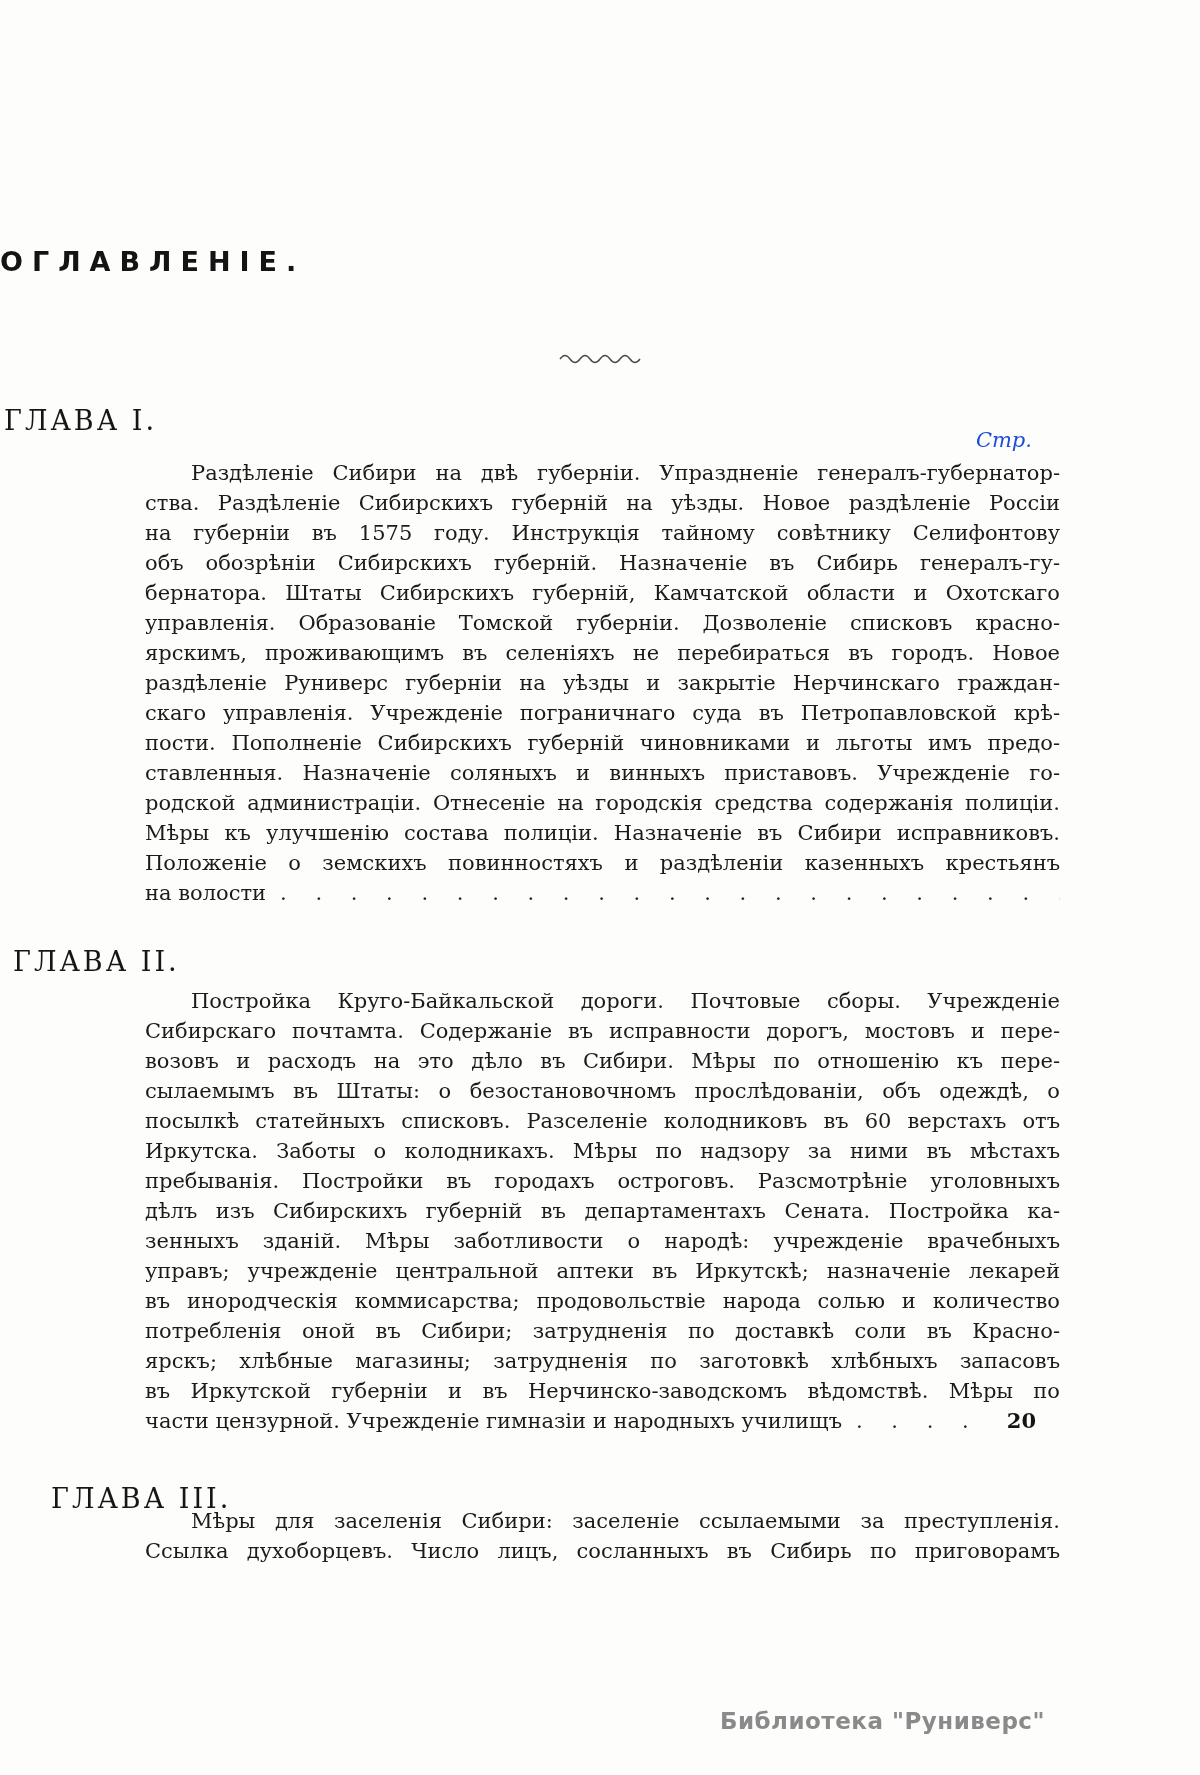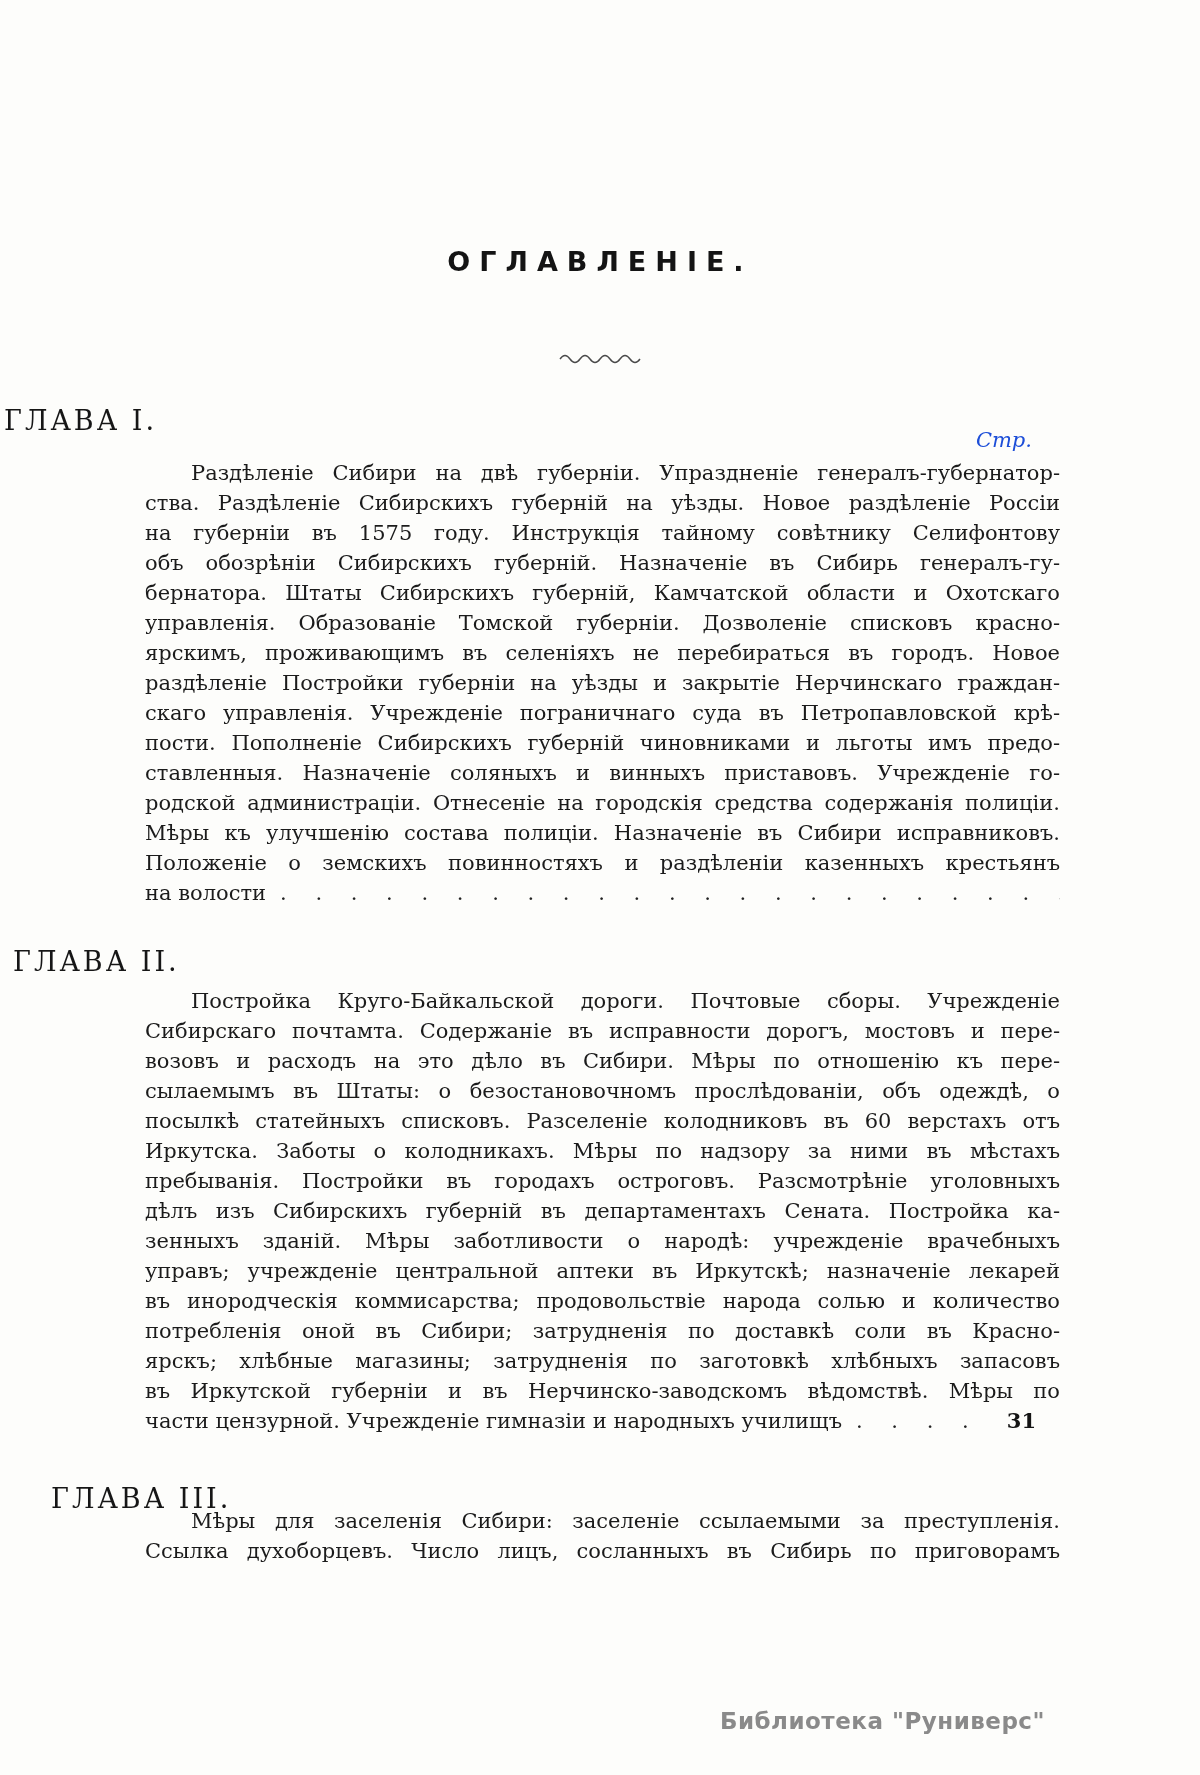--- a/index.html
+++ b/index.html
@@ -10,21 +10,21 @@
   }
   .page {
     position: relative;
     width: 1200px; height: 1775px;
     background: #fdfdfb;
     color: #1b1b1b;
     overflow: hidden;
   }
   .title {
     position: absolute; top: 246px; left: 0; width: 100%;
-    margin: 0; text-align: center;
+    margin: 0; text-align: left;
     font-family: "DejaVu Sans", sans-serif;
     font-weight: bold; font-size: 27px; letter-spacing: 9px;
     color: #141414;
   }
   .ornament {
     position: absolute; top: 352px; left: 0; width: 100%;
     text-align: center; line-height: 0;
   }
   .chapter-heading {
     position: absolute; left: 0; width: 100%;
@@ -90,21 +90,21 @@
   <div class="str-label">Стр.</div>
 
   <div class="para p1">
     <div class="toc-line indent">Раздѣленіе Сибири на двѣ губерніи. Упраздненіе генералъ-губернатор-</div>
     <div class="toc-line">ства. Раздѣленіе Сибирскихъ губерній на уѣзды. Новое раздѣленіе Россіи</div>
     <div class="toc-line">на губерніи въ 1575 году. Инструкція тайному совѣтнику Селифонтову</div>
     <div class="toc-line">объ обозрѣніи Сибирскихъ губерній. Назначеніе въ Сибирь генералъ-гу-</div>
     <div class="toc-line">бернатора. Штаты Сибирскихъ губерній, Камчатской области и Охотскаго</div>
     <div class="toc-line">управленія. Образованіе Томской губерніи. Дозволеніе списковъ красно-</div>
     <div class="toc-line">ярскимъ, проживающимъ въ селеніяхъ не перебираться въ городъ. Новое</div>
-    <div class="toc-line">раздѣленіе Постройки губерніи на уѣзды и закрытіе Нерчинскаго граждан-</div>
+    <div class="toc-line">раздѣленіе Руниверс губерніи на уѣзды и закрытіе Нерчинскаго граждан-</div>
     <div class="toc-line">скаго управленія. Учрежденіе пограничнаго суда въ Петропавловской крѣ-</div>
     <div class="toc-line">пости. Пополненіе Сибирскихъ губерній чиновниками и льготы имъ предо-</div>
     <div class="toc-line">ставленныя. Назначеніе соляныхъ и винныхъ приставовъ. Учрежденіе го-</div>
     <div class="toc-line">родской администраціи. Отнесеніе на городскія средства содержанія полиціи.</div>
     <div class="toc-line">Мѣры къ улучшенію состава полиціи. Назначеніе въ Сибири исправниковъ.</div>
     <div class="toc-line">Положеніе о земскихъ повинностяхъ и раздѣленіи казенныхъ крестьянъ</div>
     <div class="toc-line lastline">
       <span class="lead-text">на волости</span>
       <span class="dots">. . . . . . . . . . . . . . . . . . . . . . . . . . . .</span>
     </div>
@@ -123,21 +123,21 @@
     <div class="toc-line">дѣлъ изъ Сибирскихъ губерній въ департаментахъ Сената. Постройка ка-</div>
     <div class="toc-line">зенныхъ зданій. Мѣры заботливости о народѣ: учрежденіе врачебныхъ</div>
     <div class="toc-line">управъ; учрежденіе центральной аптеки въ Иркутскѣ; назначеніе лекарей</div>
     <div class="toc-line">въ инородческія коммисарства; продовольствіе народа солью и количество</div>
     <div class="toc-line">потребленія оной въ Сибири; затрудненія по доставкѣ соли въ Красно-</div>
     <div class="toc-line">ярскъ; хлѣбные магазины; затрудненія по заготовкѣ хлѣбныхъ запасовъ</div>
     <div class="toc-line">въ Иркутской губерніи и въ Нерчинско-заводскомъ вѣдомствѣ. Мѣры по</div>
     <div class="toc-line lastline">
       <span class="lead-text">части цензурной. Учрежденіе гимназіи и народныхъ училищъ</span>
       <span class="dots">. . . . . .</span>
-      <span class="pagenum">31</span>
+      <span class="pagenum">20</span>
     </div>
   </div>
 
   <h2 class="chapter-heading h-ch3">ГЛАВА III.</h2>
 
   <div class="para p3">
     <div class="toc-line indent">Мѣры для заселенія Сибири: заселеніе ссылаемыми за преступленія.</div>
     <div class="toc-line">Ссылка духоборцевъ. Число лицъ, сосланныхъ въ Сибирь по приговорамъ</div>
   </div>
 

